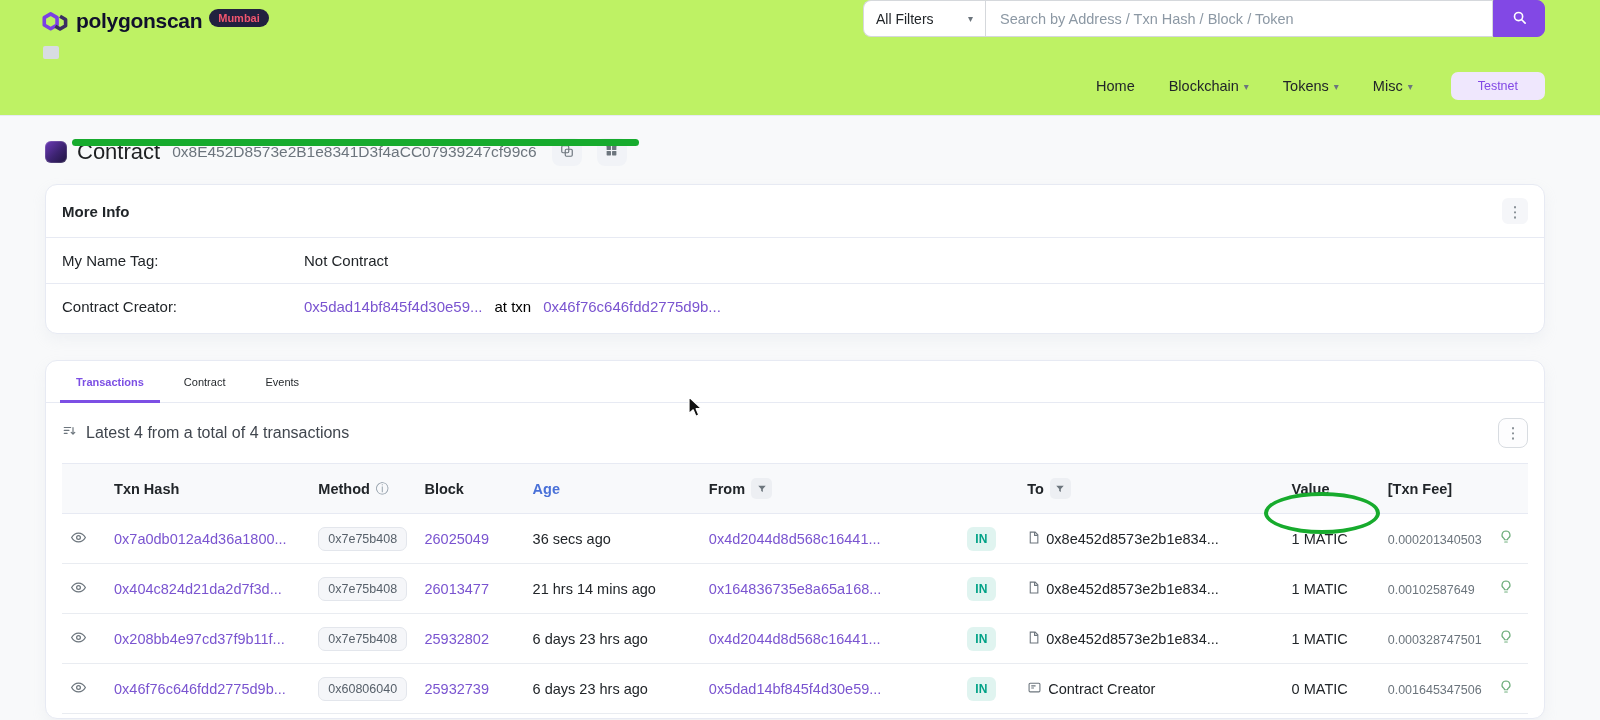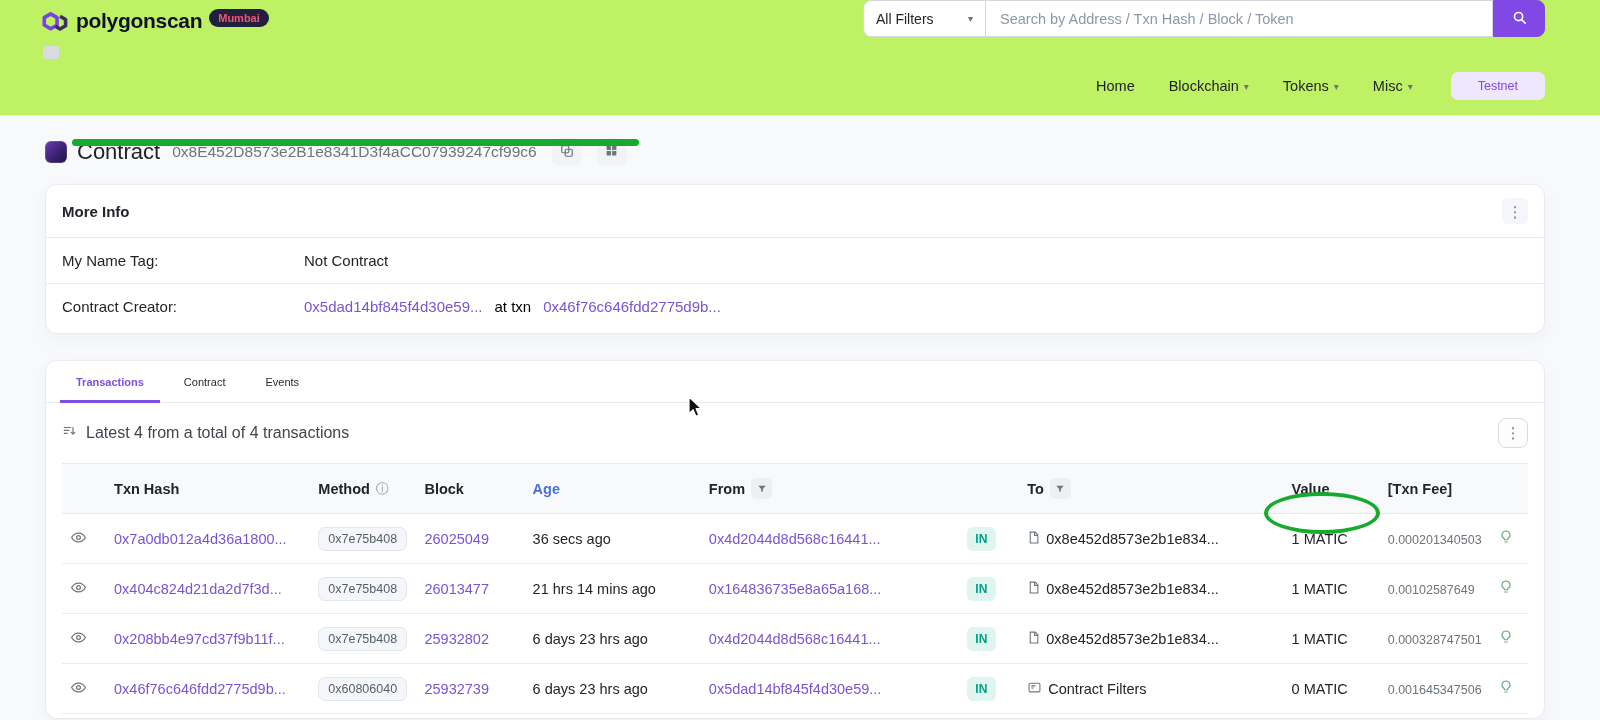--- a/index.html
+++ b/index.html
@@ -380,21 +380,21 @@
           <td><a class="link">0x5dad14bf845f4d30e59...</a></td>
           <td><span class="dir-badge">IN</span></td>
           <td>
               <div class="to-cell">
             <span>
               <svg width="15" height="13" viewBox="0 0 24 24" fill="none" stroke="#6c757d" stroke-width="2">
                     <rect x="2" y="4" width="20" height="16" rx="2"></rect>
                     <path d="M6 9h8M6 13h5"></path>
                   </svg>
             </span>
-            <span>Contract Filters</span>
+            <span>Contract Creator</span>
           </div>
             </td>
           <td><span>0 MATIC</span></td>
           <td><span class="fee">0.001645347506</span></td>
           <td><span class="gas-icon">
             <svg width="12" height="14" viewBox="0 0 24 28" fill="none" stroke="#6fae7c" stroke-width="2.4" stroke-linecap="round">
                   <path d="M12 2a8 8 0 0 1 4.5 14.6c-.9.7-1.5 1.7-1.5 2.9h-6c0-1.2-.6-2.2-1.5-2.9A8 8 0 0 1 12 2z"></path>
                   <path d="M9.5 24h5"></path>
                 </svg>
           </span></td>

